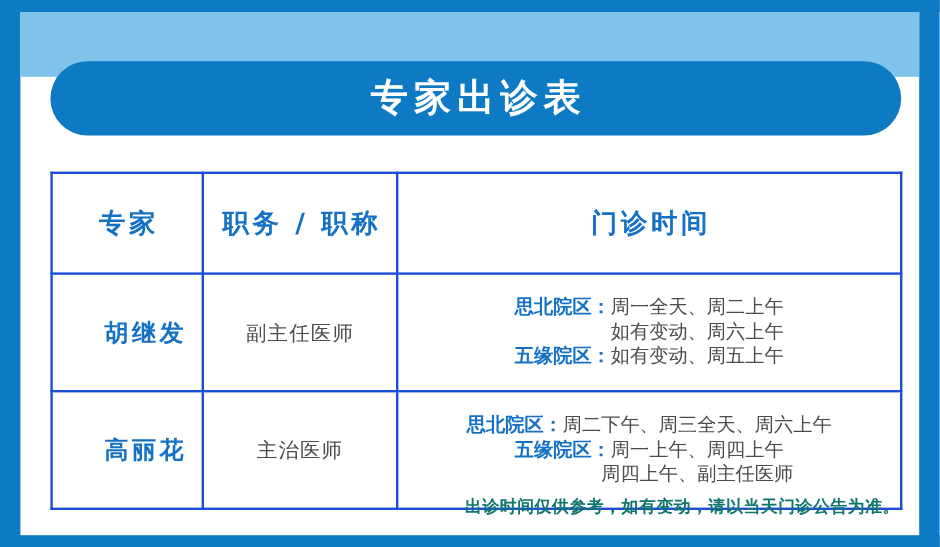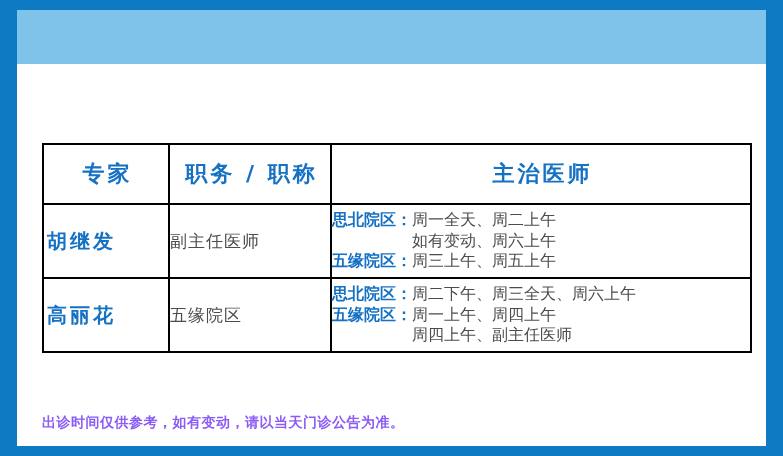--- a/index.html
+++ b/index.html
@@ -78,22 +78,22 @@
 
   
   .schedule-table {
     position: absolute;
     left: 42px; top: 143px;
     width: 708px;
     border-collapse: collapse;
     table-layout: fixed;
   }
   .schedule-table td {
-    border: 2px solid #000000;
-    padding: 0;
+    border: 2px solid #1d4ed8;
+    padding: 12px;
     vertical-align: middle;
   }
   .col-expert   { width: 126px; }
   .col-title    { width: 162px; }
   .col-time     { width: 420px; }
 
   .head-row td {
     height: 58px;
     text-align: center;
   }
@@ -105,114 +105,119 @@
     text-indent: 3px;
   }
 
   .body-row td { height: 58px; }
   .row-tall td { height: 72px; }
 
   .expert-name {
     color: #1471C4;
     font-size: 20px;
     font-weight: bold;
-    text-align: left;
+    text-align: right;
     letter-spacing: 3px;
     text-indent: 3px;
   }
   .job-title {
     color: #4C4C4C;
     font-size: 17px;
-    text-align: left;
+    text-align: center;
     letter-spacing: 1px;
   }
 
   .time-cell {
     padding: 4px 6px 4px 12px;
     line-height: 1.28;
   }
   .time-line {
     white-space: nowrap;
     font-size: 16px;
     color: #4C4C4C;
     display: block;
+    text-align: center;
   }
   .branch {
     color: #1471C4;
     font-weight: bold;
   }
   .branch-pad {
     visibility: hidden;
     font-weight: bold;
   }
 
   .footnote {
     position: absolute;
     left: 42px;
     top: 414px;
     width: 708px;
-    color: #8b5cf6;
+    text-align: right;
+    color: #0f766e;
     font-size: 14px;
     font-weight: bold;
     letter-spacing: 0.5px;
   }
 </style>
 </head>
 <body>
 
 <div class="poster">
 
   <div class="frame-top"></div>
   <div class="frame-left"></div>
   <div class="frame-right"></div>
   <div class="frame-bottom"></div>
 
   <div class="band"></div>
 
+  <div class="title-pill">
+    <span class="title-text">专家出诊表</span>
+  </div>
 
   <table class="schedule-table">
     <colgroup>
       <col class="col-expert">
       <col class="col-title">
       <col class="col-time">
     </colgroup>
     <tbody>
       <tr class="head-row">
         <td>
           <div class="head-cell">专家</div>
         </td>
         <td>
           <div class="head-cell">职务 / 职称</div>
         </td>
         <td>
-          <div class="head-cell">主治医师</div>
+          <div class="head-cell">门诊时间</div>
         </td>
       </tr>
 
       <tr class="body-row row-tall">
         <td>
           <div class="expert-name">胡继发</div>
         </td>
         <td>
           <div class="job-title">副主任医师</div>
         </td>
         <td class="time-cell">
           <span class="time-line"><span class="branch">思北院区：</span><span>周一全天、周二上午</span></span>
           <span class="time-line"><span class="branch-pad">思北院区：</span><span>如有变动、周六上午</span></span>
-          <span class="time-line"><span class="branch">五缘院区：</span><span>周三上午、周五上午</span></span>
+          <span class="time-line"><span class="branch">五缘院区：</span><span>如有变动、周五上午</span></span>
         </td>
       </tr>
 
 
       <tr class="body-row row-tall">
         <td>
           <div class="expert-name">高丽花</div>
         </td>
         <td>
-          <div class="job-title">五缘院区</div>
+          <div class="job-title">主治医师</div>
         </td>
         <td class="time-cell">
           <span class="time-line"><span class="branch">思北院区：</span><span>周二下午、周三全天、周六上午</span></span>
           <span class="time-line"><span class="branch">五缘院区：</span><span>周一上午、周四上午</span></span>
           <span class="time-line"><span class="branch-pad">五缘院区：</span><span>周四上午、副主任医师</span></span>
         </td>
       </tr>
     </tbody>
   </table>
 

